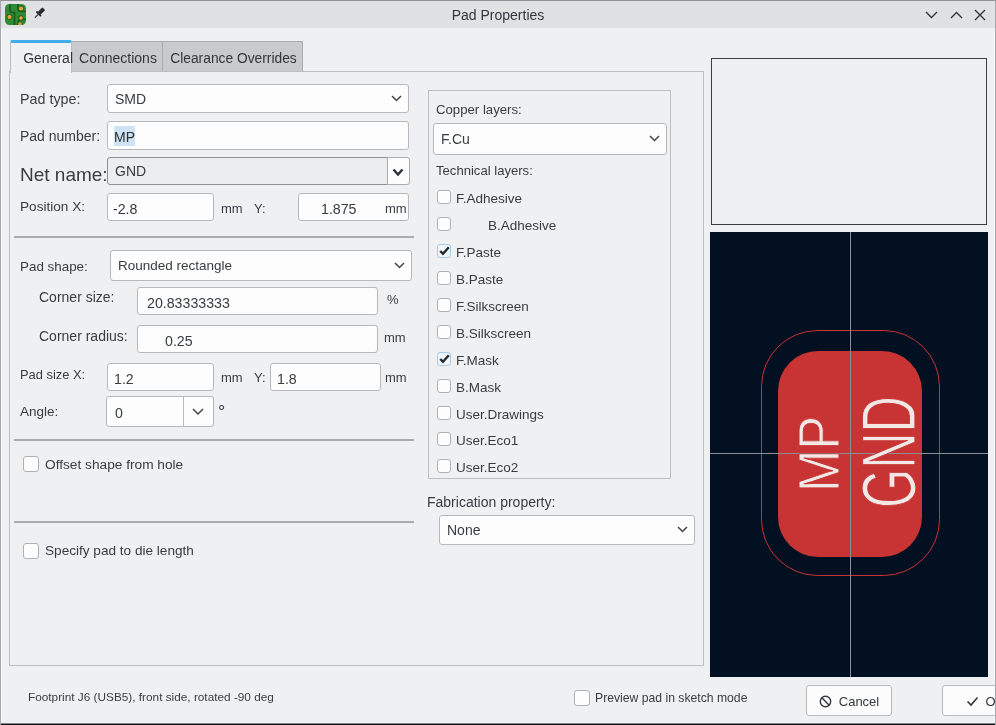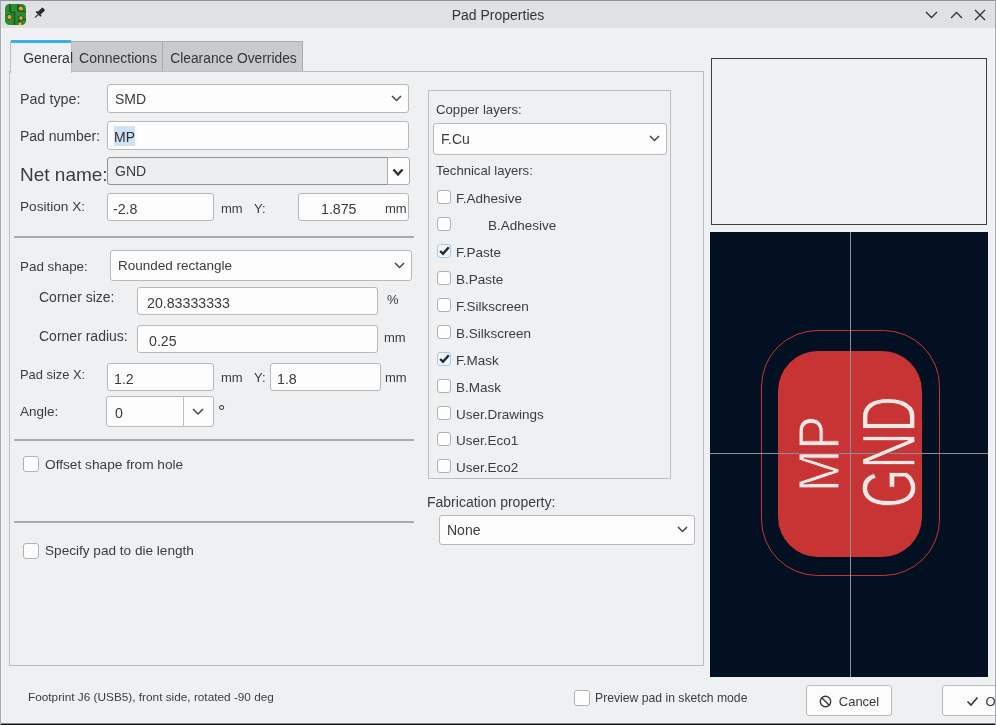--- a/index.html
+++ b/index.html
@@ -110,21 +110,21 @@
   <svg class="chev" width="11" height="7" viewBox="0 0 11 7">
       <path d="M1 1 L5.5 5.5 L10 1" stroke="#41464b" stroke-width="1.5" fill="none"></path>
     </svg>
 </div>
 
 <div class="lbl" style="left:38px;top:288px;font-size:14px;">Corner size:</div>
 <div class="input n" style="left:136px;top:286px;width:241px;height:28px;padding-left:9px;">20.83333333</div>
 <div class="lbl" style="left:386px;top:291px;">%</div>
 
 <div class="lbl" style="left:38px;top:327px;font-size:14px;">Corner radius:</div>
-<div class="input n" style="left:136px;top:324px;width:241px;height:28px;padding-left:11px;">0.25</div>
+<div class="input n" style="left:136px;top:324px;width:241px;height:28px;padding-left:27px;">0.25</div>
 <div class="lbl" style="left:383px;top:329px;">mm</div>
 
 <div class="lbl" style="left:19px;top:366px;font-size:12.9px;">Pad size X:</div>
 <div class="input n" style="left:106px;top:362px;width:107px;height:28px;padding-left:6px;">1.2</div>
 <div class="lbl" style="left:220px;top:369px;">mm</div>
 <div class="lbl" style="left:253px;top:369px;">Y:</div>
 <div class="input n" style="left:269px;top:362px;width:111px;height:28px;padding-left:6px;">1.8</div>
 <div class="lbl" style="left:384px;top:369px;">mm</div>
 
 <div class="lbl" style="left:19px;top:403px;font-size:13.5px;">Angle:</div>

